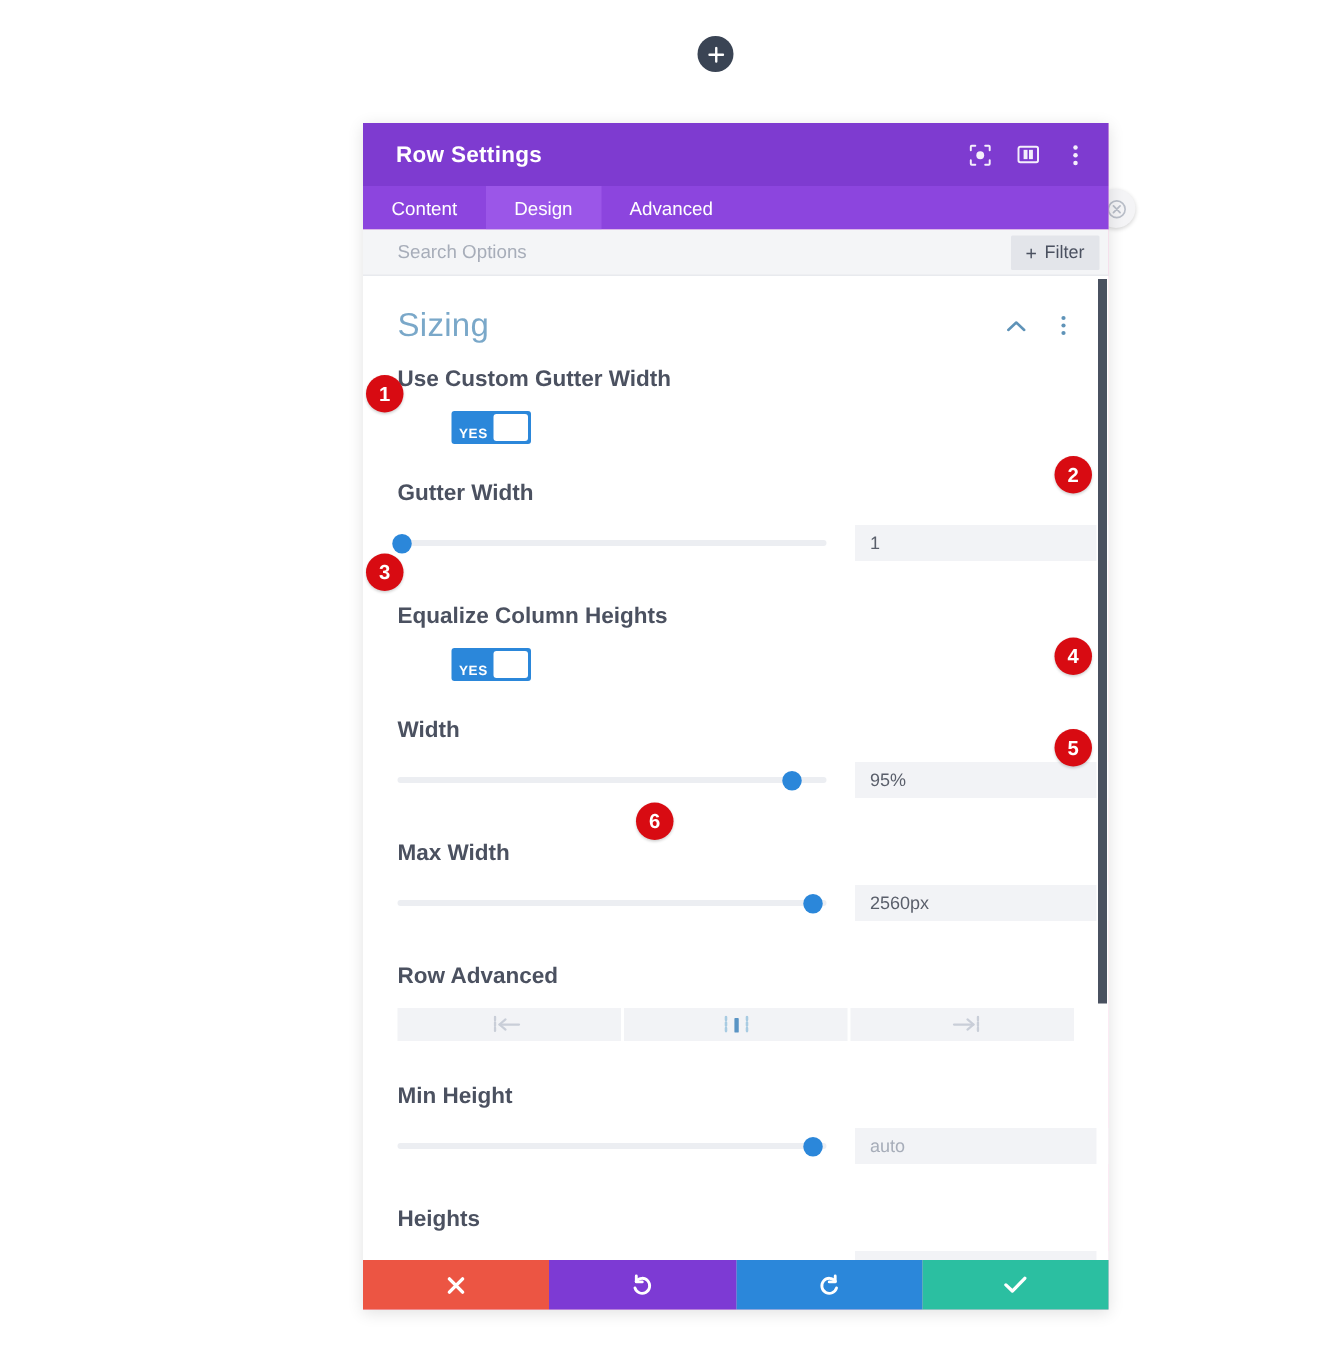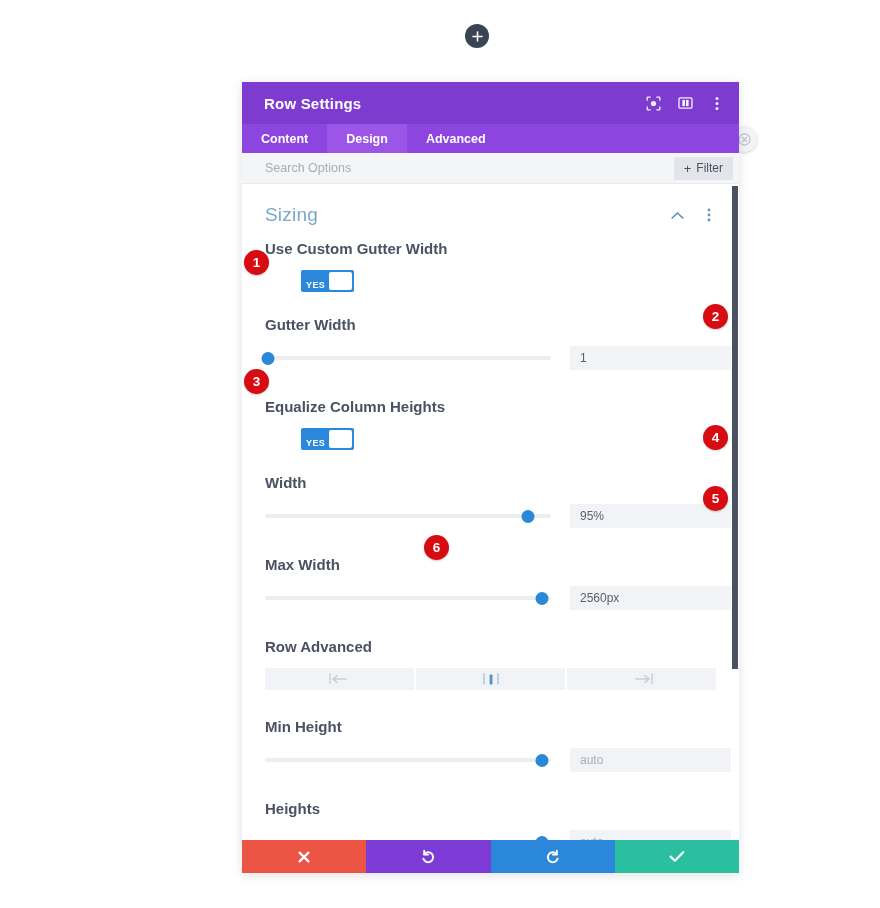--- a/index.html
+++ b/index.html
@@ -90,21 +90,21 @@
     background: #8c45de;
     display: flex;
     flex: 0 0 auto;
   }
   .tab {
     padding: 0 19px;
     display: flex;
     align-items: center;
     color: #ffffff;
     font-size: 12.5px;
-    font-weight: bold;
+    font-weight: normal;
     cursor: pointer;
   }
   .tab.active { background: #9b56e8; }
 
   
   .searchbar {
     height: 31px;
     background: #f4f5f7;
     border-bottom: 1px solid #e8eaee;
     display: flex;
@@ -172,21 +172,21 @@
 
   
   .section-head {
     display: flex;
     align-items: center;
     padding: 20px 22px 14px 23px;
   }
   .section-title {
     flex: 1 1 auto;
     color: #7aa8c9;
-    font-size: 19px;
+    font-size: 22px;
     letter-spacing: .2px;
   }
   .section-head .hdr-icon { opacity: 1; }
 
   
   .field { padding: 0 23px; }
   .field-label {
     font-size: 15px;
     color: #4b5160;
     font-weight: bold;

